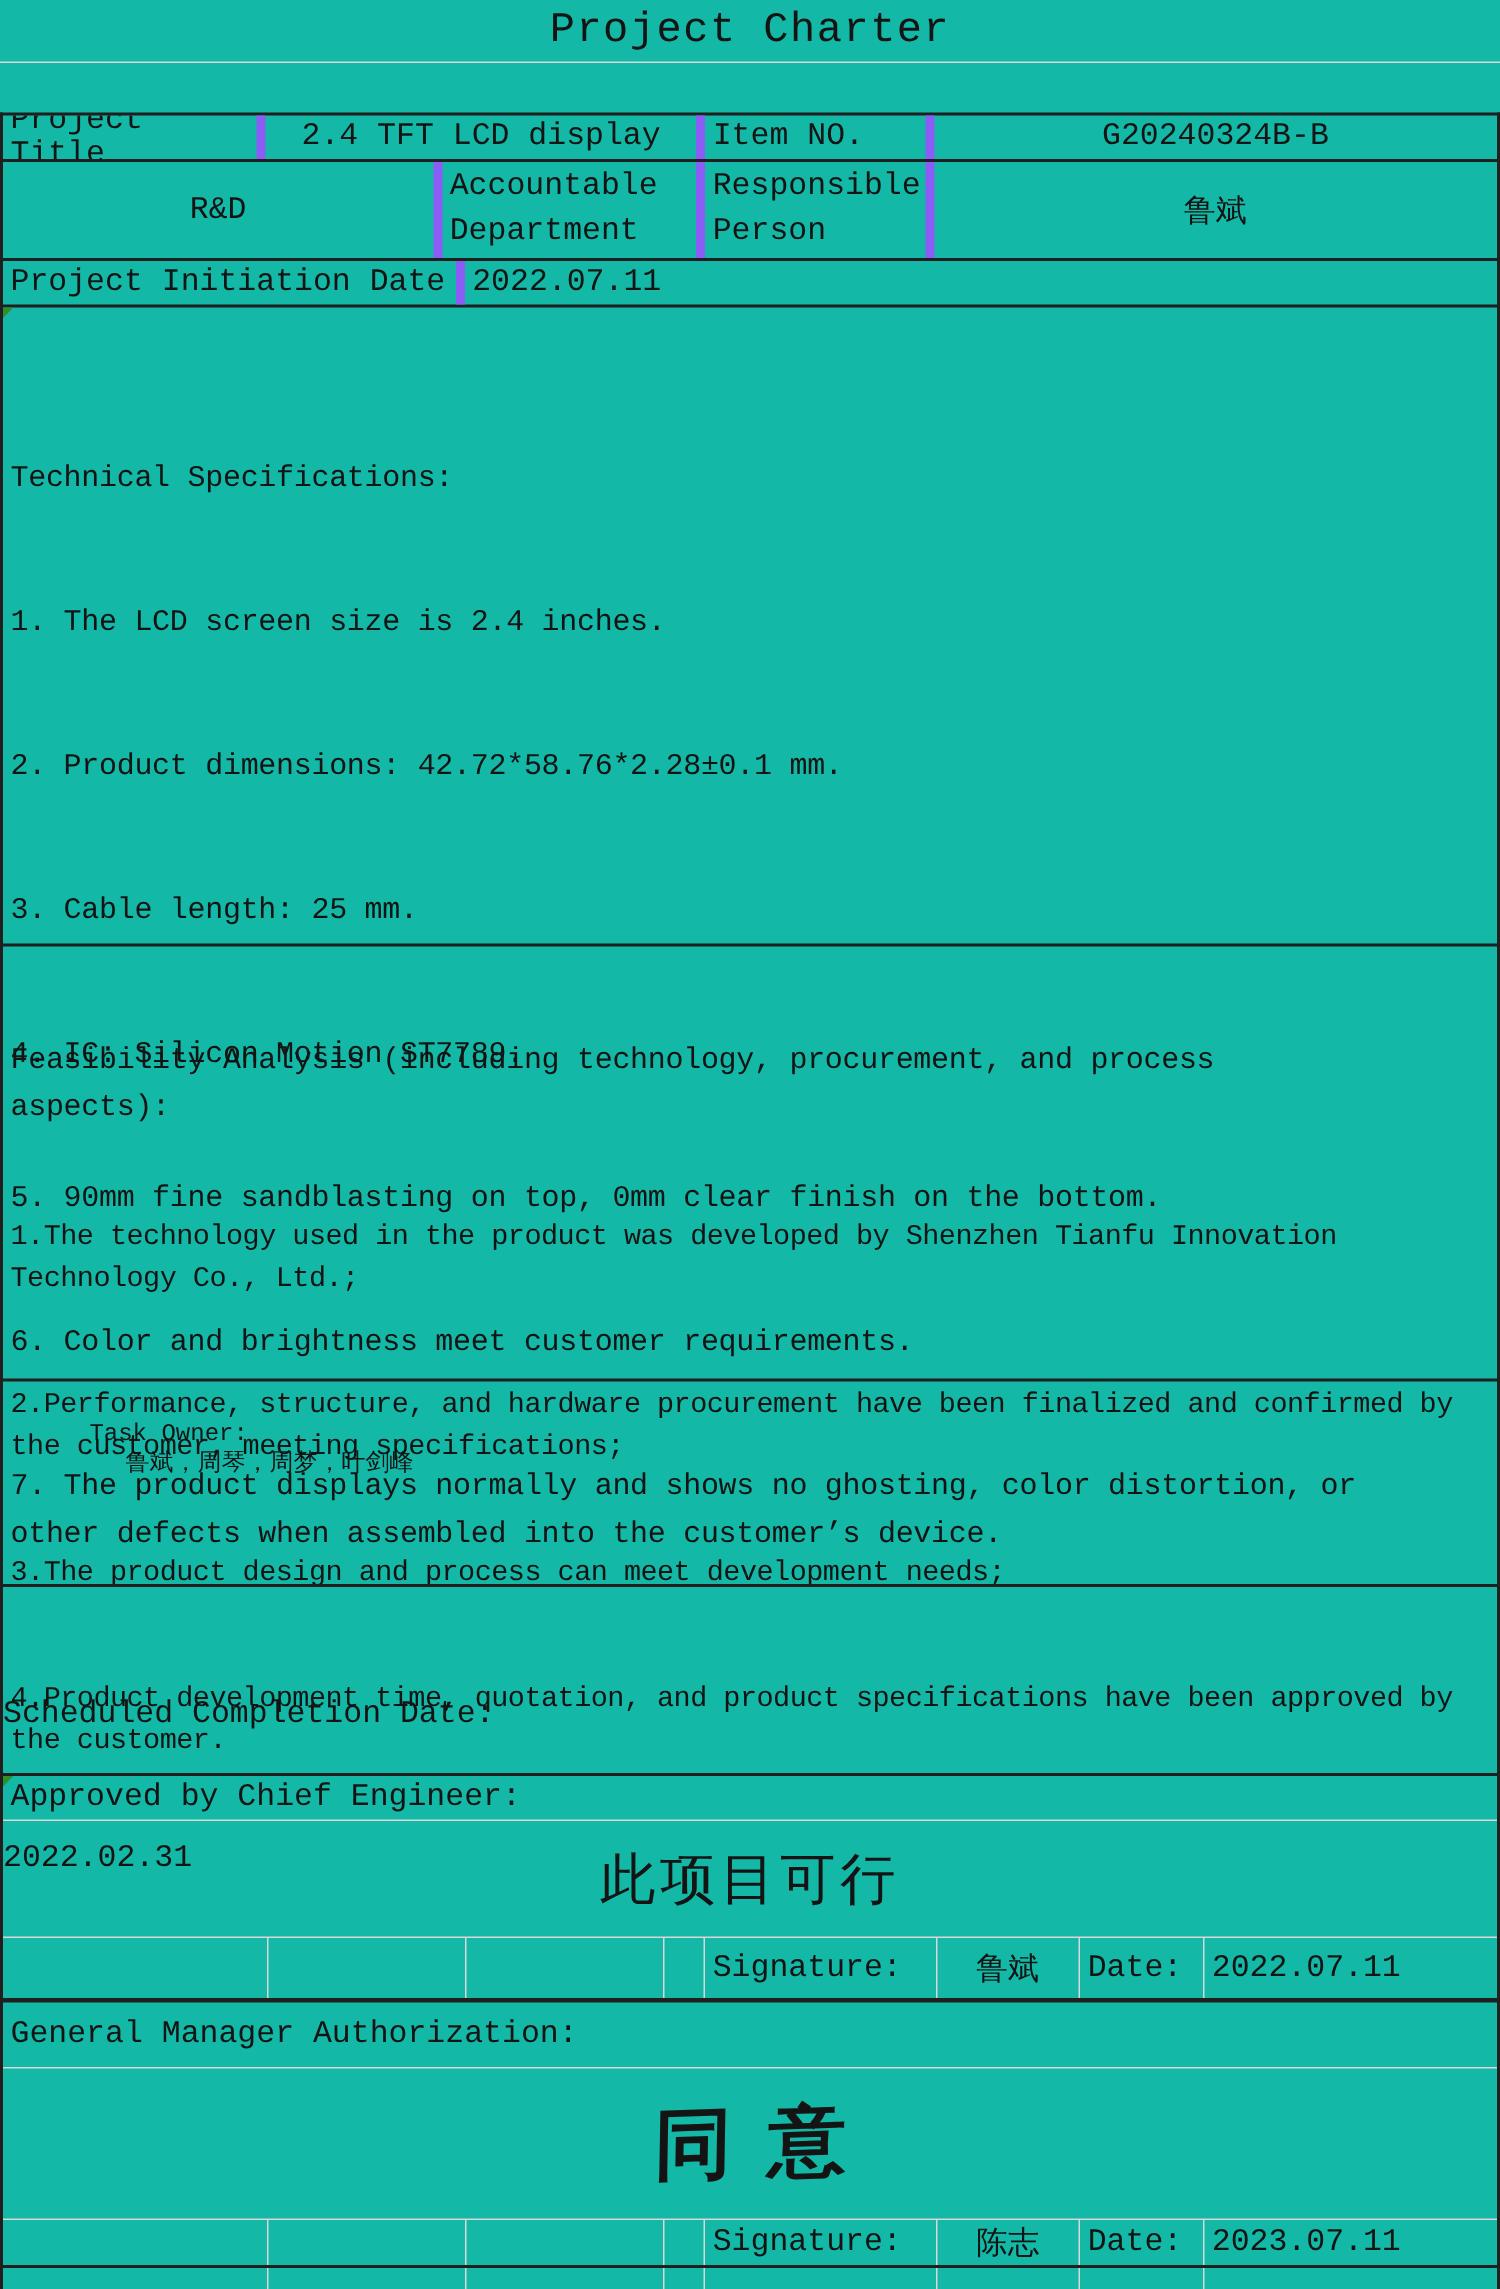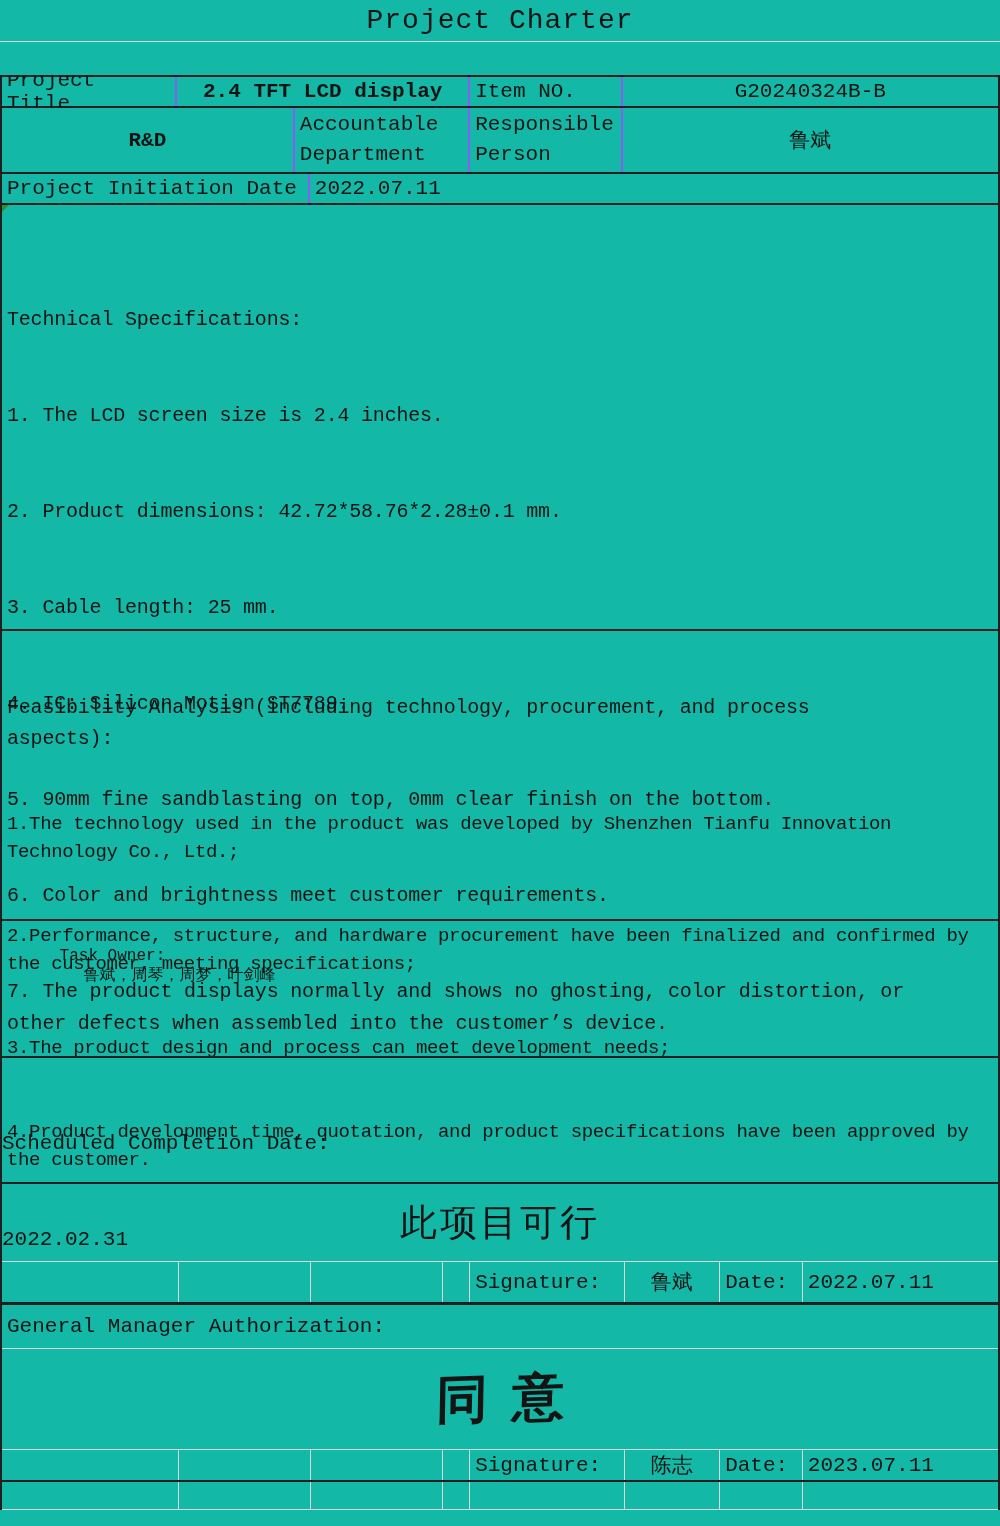--- a/index.html
+++ b/index.html
@@ -10,21 +10,21 @@
   }
   .title-row {
     height:41px; border-bottom:1px solid #d8d8d8;
     display:flex; align-items:center; justify-content:center;
     font-size:28px; letter-spacing:1px;
   }
   .gap { height:33px; }
   .main { border:2px solid #1f1f1f; border-bottom:none; box-sizing:border-box; }
   .row { display:flex; box-sizing:border-box; }
   .cell { box-sizing:border-box; padding:2px 5px; overflow:hidden; }
-  .vb { border-right:2px solid #8b5cf6; }          
+  .vb { border-right:6px solid #8b5cf6; }          
   .vg { border-right:1px solid #d8d8d8; }          
   .hb { border-bottom:2px solid #1f1f1f; }         
   .hg { border-bottom:1px solid #d8d8d8; }         
   .fs21 { font-size:21px; }
   .center { display:flex; align-items:center; justify-content:center; text-align:center; }
   .vcent { display:flex; align-items:center; }
   .r1 { height:31px; }
   .r2 { height:66px; }
   .r2 .lbl { line-height:30px; }
   .r3 { height:31px; }
@@ -45,21 +45,21 @@
     transform:rotate(-2deg) skewX(-3deg);
     font-family:"DejaVu Serif","Liberation Serif",serif;
   }
   .sig2 { height:32px; border-bottom:2px solid #1f1f1f; }
   .empty-row { height:28px; }
   .err-tri {
     position:absolute; top:0; left:0; width:0; height:0;
     border-top:7px solid #2f8f2f; border-right:7px solid transparent;
   }
   
-  .cA{width:176px;} .cB{width:294px;font-weight:bold;} .cC{width:153px;} .cD{width:377px;}
+  .cA{width:176px;} .cB{width:294px;} .cC{width:153px;} .cD{width:377px;}
   .cE{width:309px;} .cF{width:691px;}
   .s1{width:178px;} .s2{width:132px;} .s3{width:133px;} .s4{width:27px;}
   .s5{width:155px;} .s6{width:96px;}  .s7{width:83px;}  .s8{width:196px;}
 </style>
 </head>
 <body>
 
 <div class="page">
 
   <div class="title-row">Project Charter</div>
@@ -114,20 +114,24 @@
     <div class="block task hb">
       <span>Task Owner:</span>
       <span style="margin-left:24px;">鲁斌，周琴，周梦，叶剑峰</span>
     </div>
 
     <div class="block sched hb">
       <div>Scheduled Completion Date:</div>
       <div>2022.02.31</div>
     </div>
 
+    <div class="row applbl hg fs21">
+      <span class="err-tri"></span>
+      <div class="cell vcent">Approved by Chief Engineer:</div>
+    </div>
     <div class="comment1 center hg">此项目可行</div>
     <div class="row sig1 sigrow">
       <div class="cell s1 vg"></div>
       <div class="cell s2 vg"></div>
       <div class="cell s3 vg"></div>
       <div class="cell s4 vg"></div>
       <div class="cell s5 vg vcent">Signature:</div>
       <div class="cell s6 vg center">鲁斌</div>
       <div class="cell s7 vg vcent">Date:</div>
       <div class="cell s8 vcent">2022.07.11</div>

